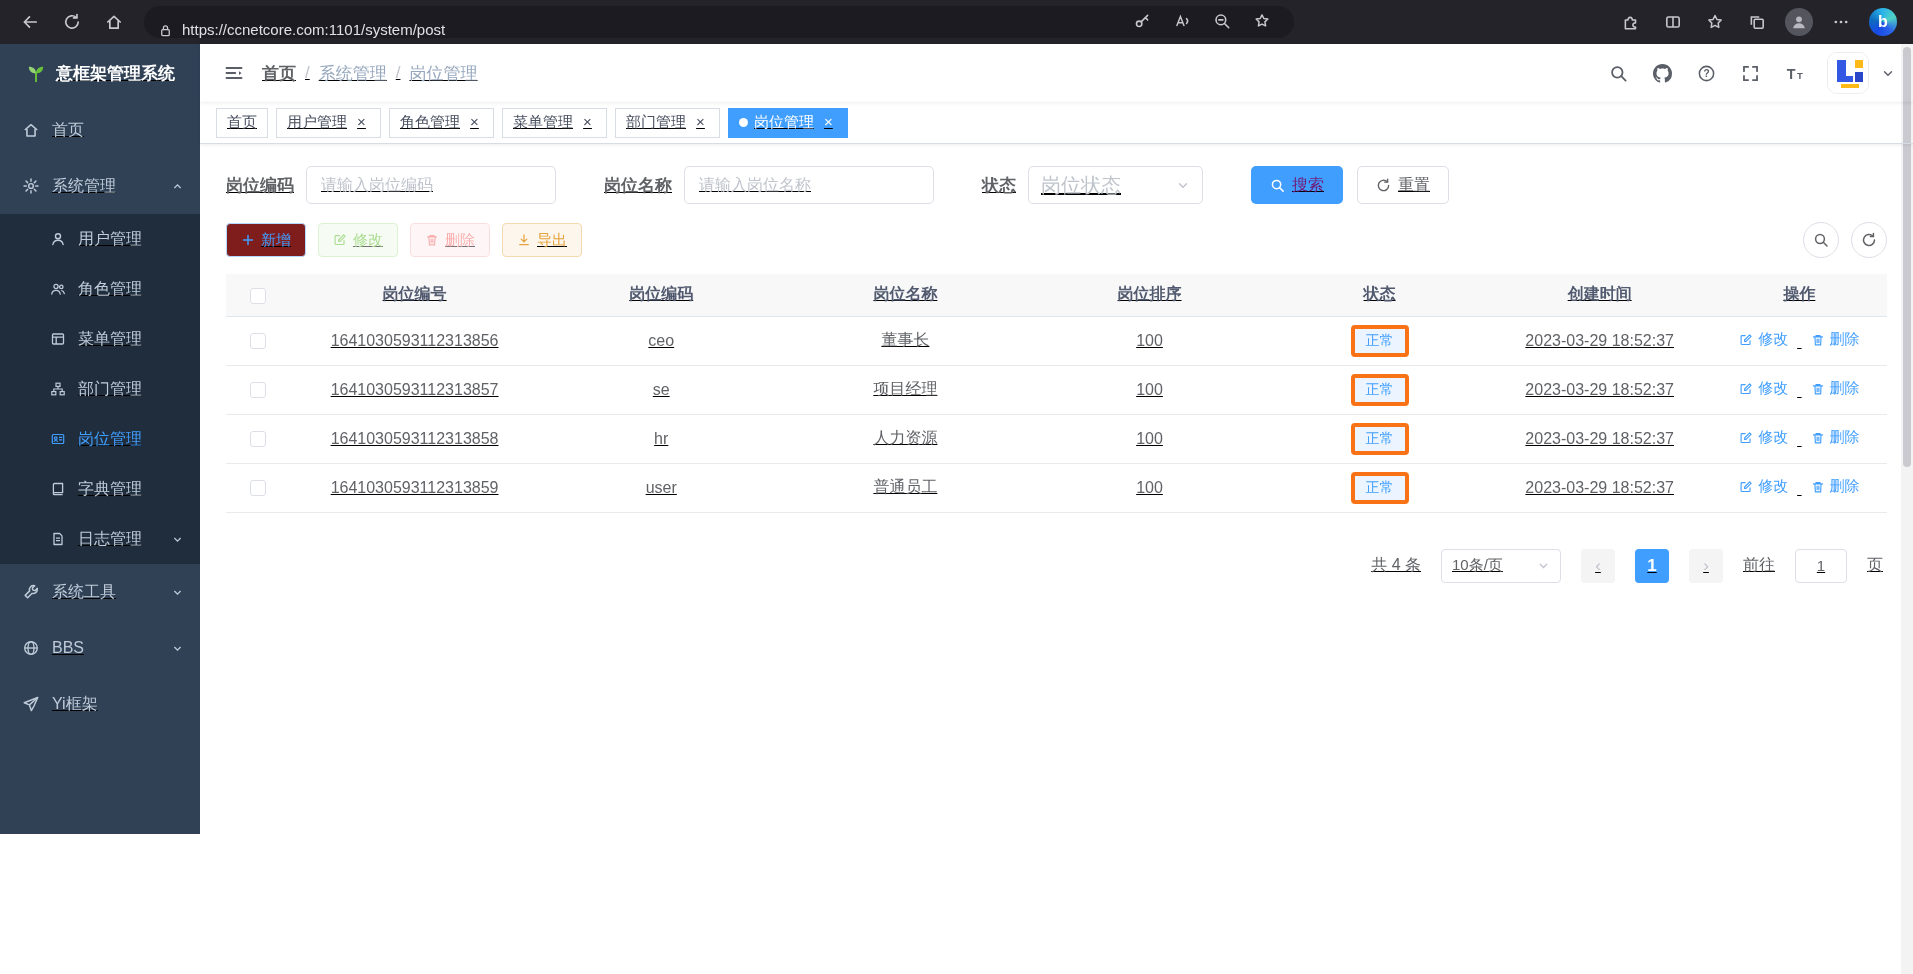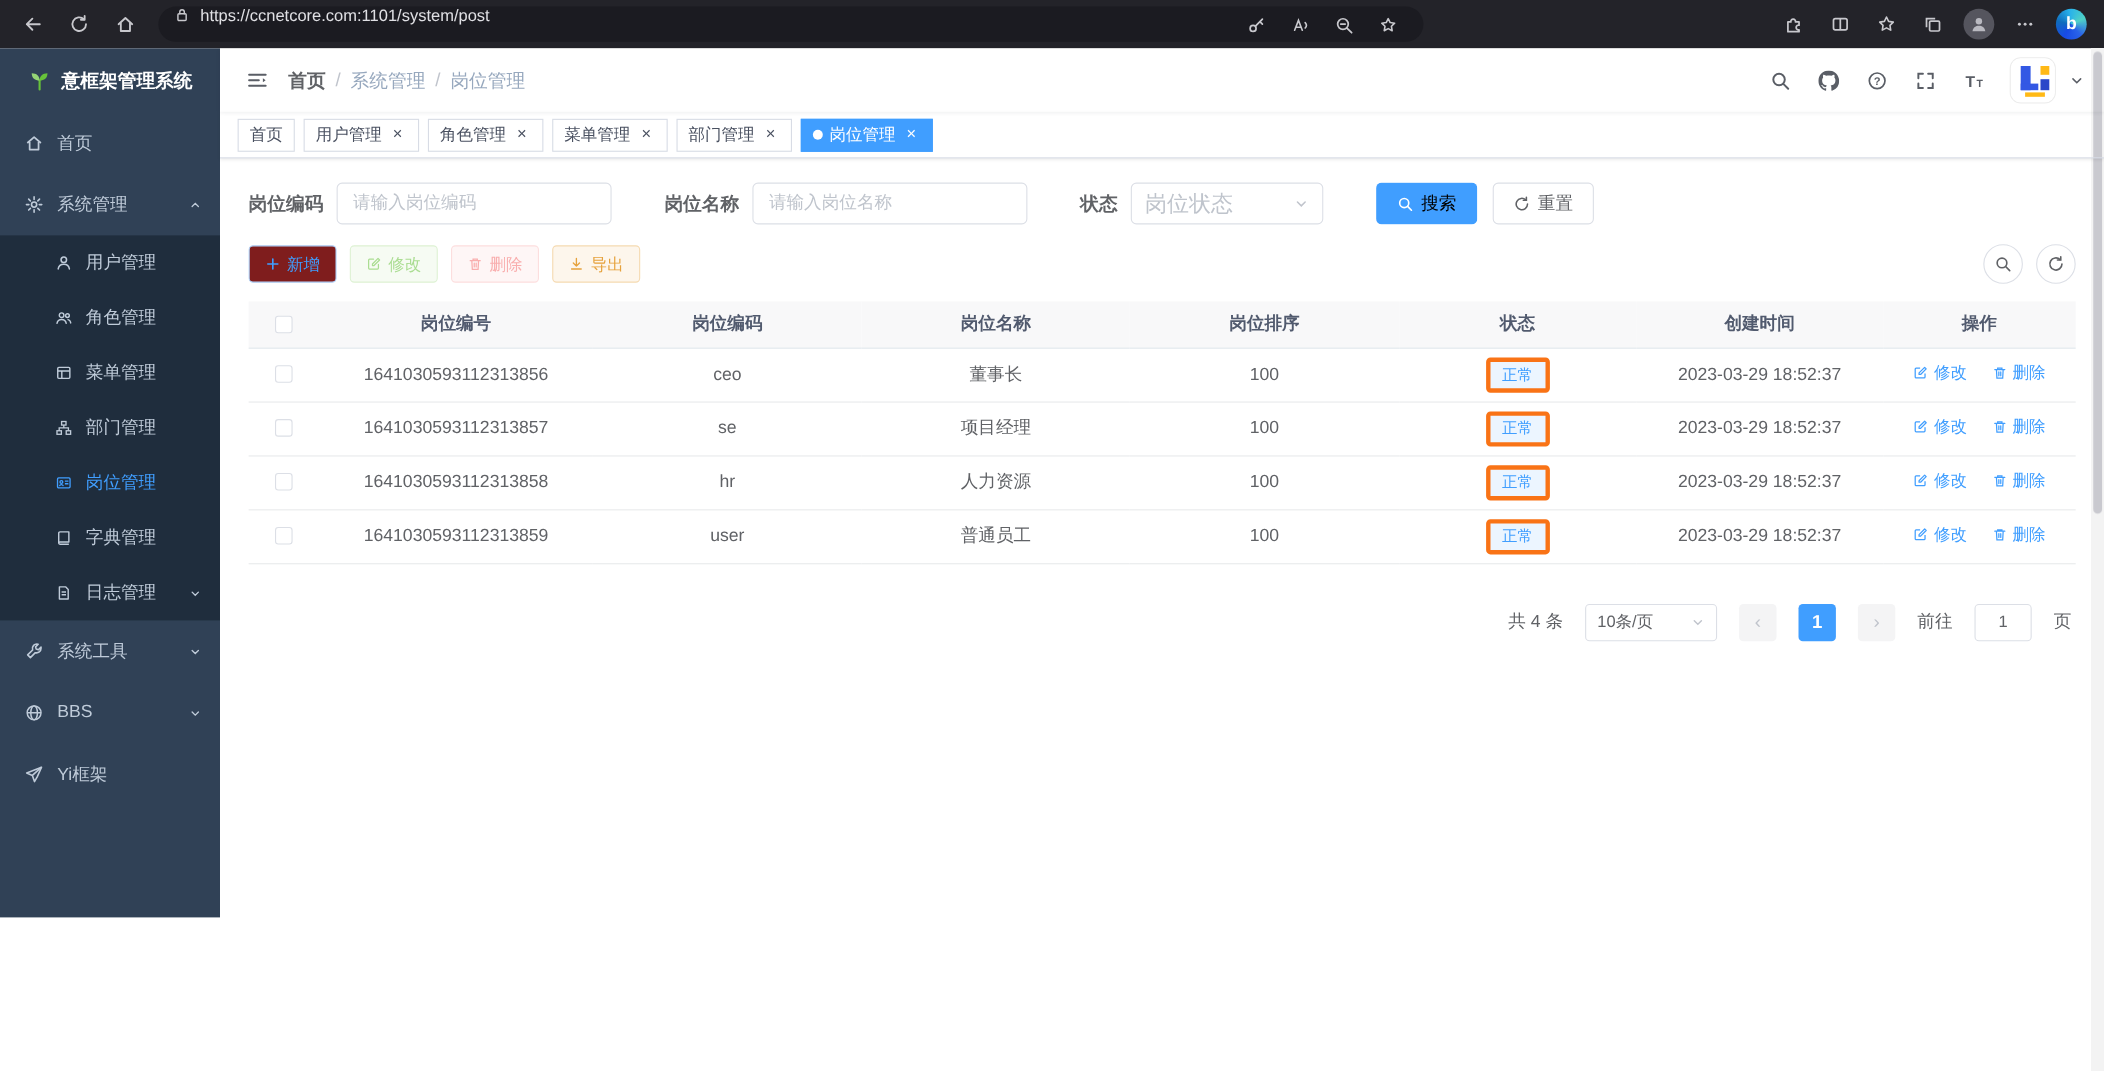--- a/index.html
+++ b/index.html
@@ -2,28 +2,28 @@
 <html><head>
 <meta charset="utf-8">
 <style>
   * { box-sizing: border-box; margin: 0; padding: 0; }
   html,body { width:1913px; height:974px; overflow:hidden; font-family:"Liberation Sans","DejaVu Sans",sans-serif; background:#fff; }
 
   
   .browser-bar { height:44px; background:#232329; display:flex; align-items:center; padding:0 12px; gap:6px; }
   .bicon { width:36px; height:34px; display:flex; align-items:center; justify-content:center; color:#c8c8cd; border-radius:6px; flex:none; cursor:pointer; }
   .bicon svg { width:18px; height:18px; }
-  .address-bar { height:32px; width:1150px; background:#1b1b21; border-radius:16px; display:flex; align-items:flex-start; padding:0 14px; gap:9px; margin-left:6px; }
+  .address-bar { height:32px; width:1150px; background:#1b1b21; border-radius:16px; display:flex; align-items:flex-end; padding:0 14px; gap:9px; margin-left:6px; }
   .address-bar .url { color:#e0e0e4; font-size:15px; flex:1; white-space:nowrap; overflow:hidden; }
   .field-icons { display:flex; align-items:center; gap:4px; }
   .chrome-right { margin-left:auto; display:flex; align-items:center; gap:6px; }
   .profile-avatar { width:28px; height:28px; border-radius:50%; background:#55555e; display:flex; align-items:center; justify-content:center; }
   .bing-logo { width:28px; height:28px; border-radius:50%; background:conic-gradient(from 210deg,#174ae4,#0f6cbd,#29b2ea,#4fd1c5,#2a63e8,#174ae4); color:#fff; font-weight:bold; font-size:16px; display:flex; align-items:center; justify-content:center; }
 
-  .app { display:flex; height:790px; }
+  .app { display:flex; height:790px;text-decoration:underline; }
 
   
   .sidebar { width:200px; flex:none; background:#304156; color:#bfcbd9; display:flex; flex-direction:column; }
   .logo-row { height:58px; display:flex; align-items:center; justify-content:center; gap:9px; color:#fff; font-weight:bold; font-size:17px; flex:none; }
   .sb-item { height:56px; display:flex; align-items:center; padding-left:22px; font-size:16px; color:#bfcbd9; cursor:pointer; position:relative; flex:none; }
   .sb-item svg.mi { width:18px; height:18px; margin-right:12px; flex:none; }
   .sb-sub { background:#1f2d3d; }
   .sb-sub .sb-item { height:50px; padding-left:50px; }
   .sb-sub .sb-item svg.mi { width:16px; height:16px; }
   .chev { position:absolute; right:16px; width:13px; height:13px; }
@@ -54,21 +54,21 @@
 
   .filter-row { display:flex; align-items:center; font-size:17px; }
   .f-group { display:flex; align-items:center; margin-right:48px; }
   .f-label { font-weight:bold; color:#606266; margin-right:12px; white-space:nowrap; }
   .f-input { width:250px; height:38px; border:1px solid #dcdfe6; border-radius:5px; padding:0 14px; font-size:16px; color:#606266; outline:none; background:#fff; }
   .f-input::placeholder { color:#bfc4cc; }
   .f-select { width:175px; height:38px; border:1px solid #dcdfe6; border-radius:5px; display:flex; align-items:center; justify-content:space-between; padding:0 12px; color:#bfc4cc; font-size:20px; cursor:pointer; background:#fff; }
   .f-select svg { width:14px; height:14px; color:#c0c4cc; }
   .btn { height:38px; border-radius:5px; font-size:16px; display:inline-flex; align-items:center; gap:7px; padding:0 18px; border:1px solid transparent; cursor:pointer; }
   .btn svg { width:15px; height:15px; }
-  .btn-primary { background:#409eff; color:#000000; }
+  .btn-primary { background:#409eff; color:#701a75; }
   .btn-default { background:#fff; border-color:#dcdfe6; color:#606266; margin-left:14px; }
 
   .action-row { display:flex; align-items:center; margin-top:18px; }
   .abtn { height:34px; font-size:15px; border-radius:4px; padding:0 14px; display:inline-flex; align-items:center; gap:6px; border:1px solid; cursor:pointer; margin-right:12px; background:#fff; }
   .abtn svg { width:14px; height:14px; }
   .abtn.add { color:#409eff; background:#7f1d1d; border-color:#b3d8ff; }
   .abtn.mod { color:#67c23a; background:#f0f9eb; border-color:#c2e7b0; opacity:.55; cursor:not-allowed; }
   .abtn.del { color:#f56c6c; background:#fef0f0; border-color:#fbc4c4; opacity:.55; cursor:not-allowed; }
   .abtn.exp { color:#e6a23c; background:#fdf6ec; border-color:#f5dab1; }
   .right-tools { margin-left:auto; display:flex; gap:12px; }

